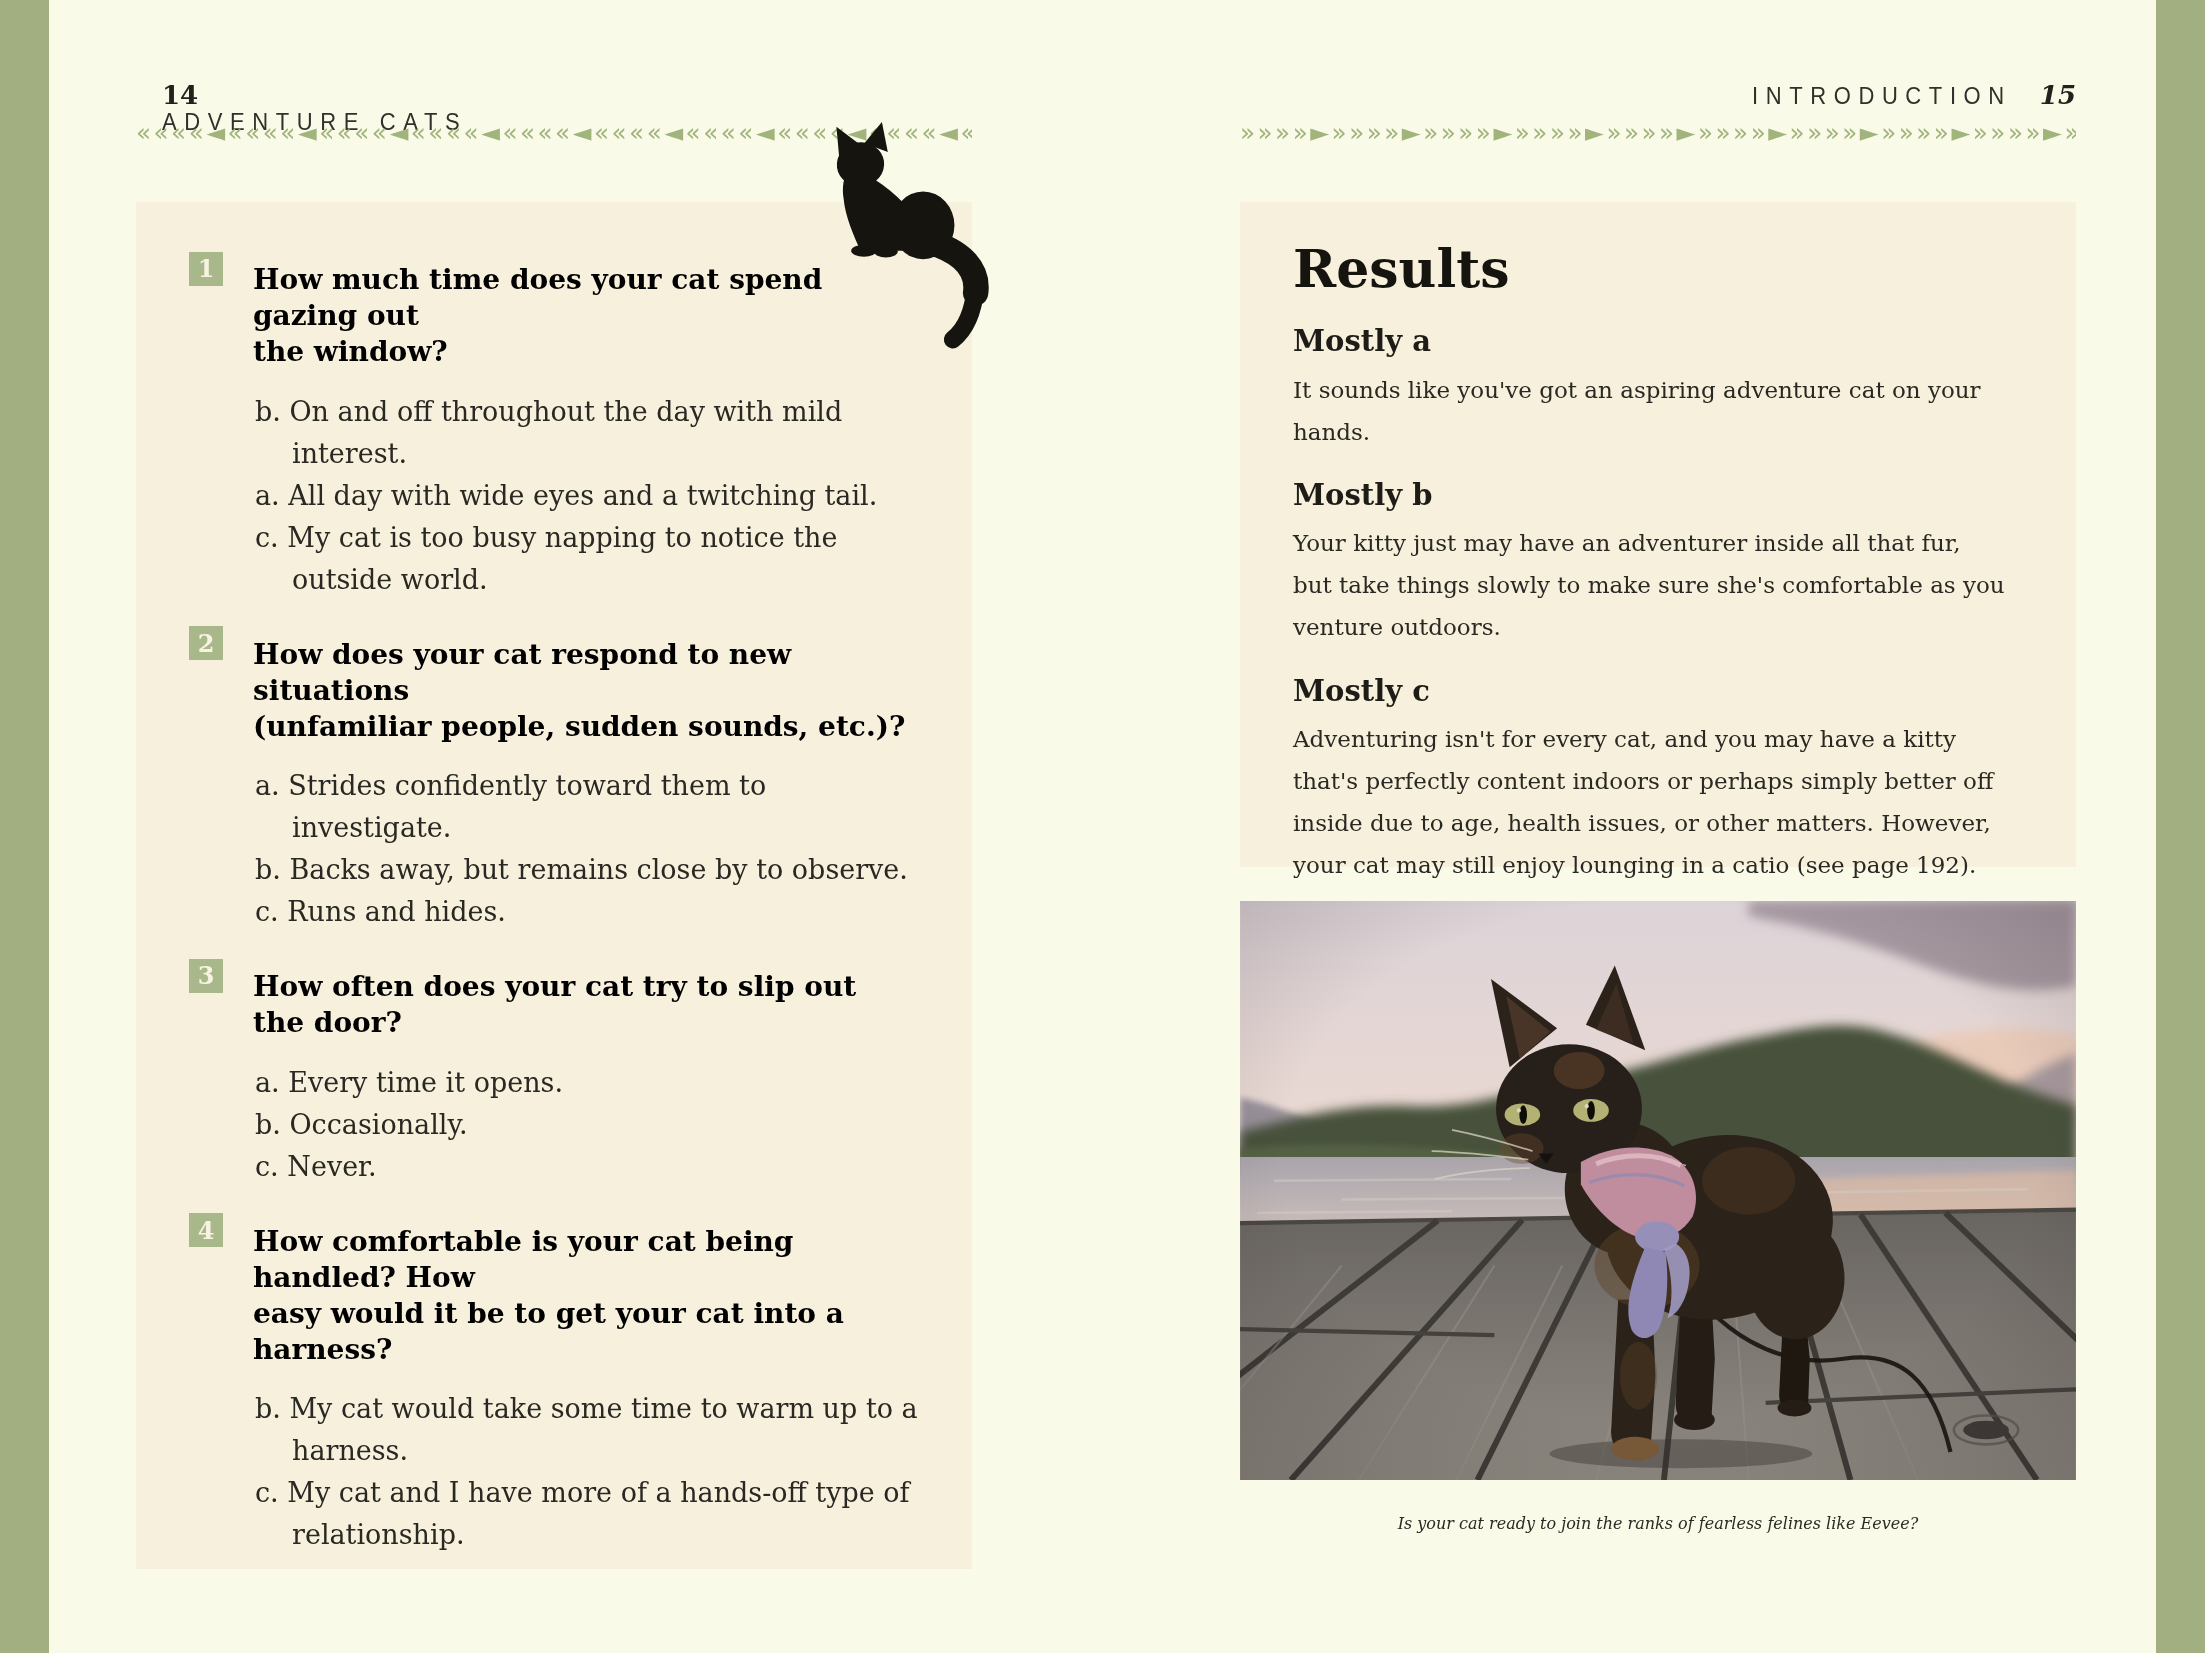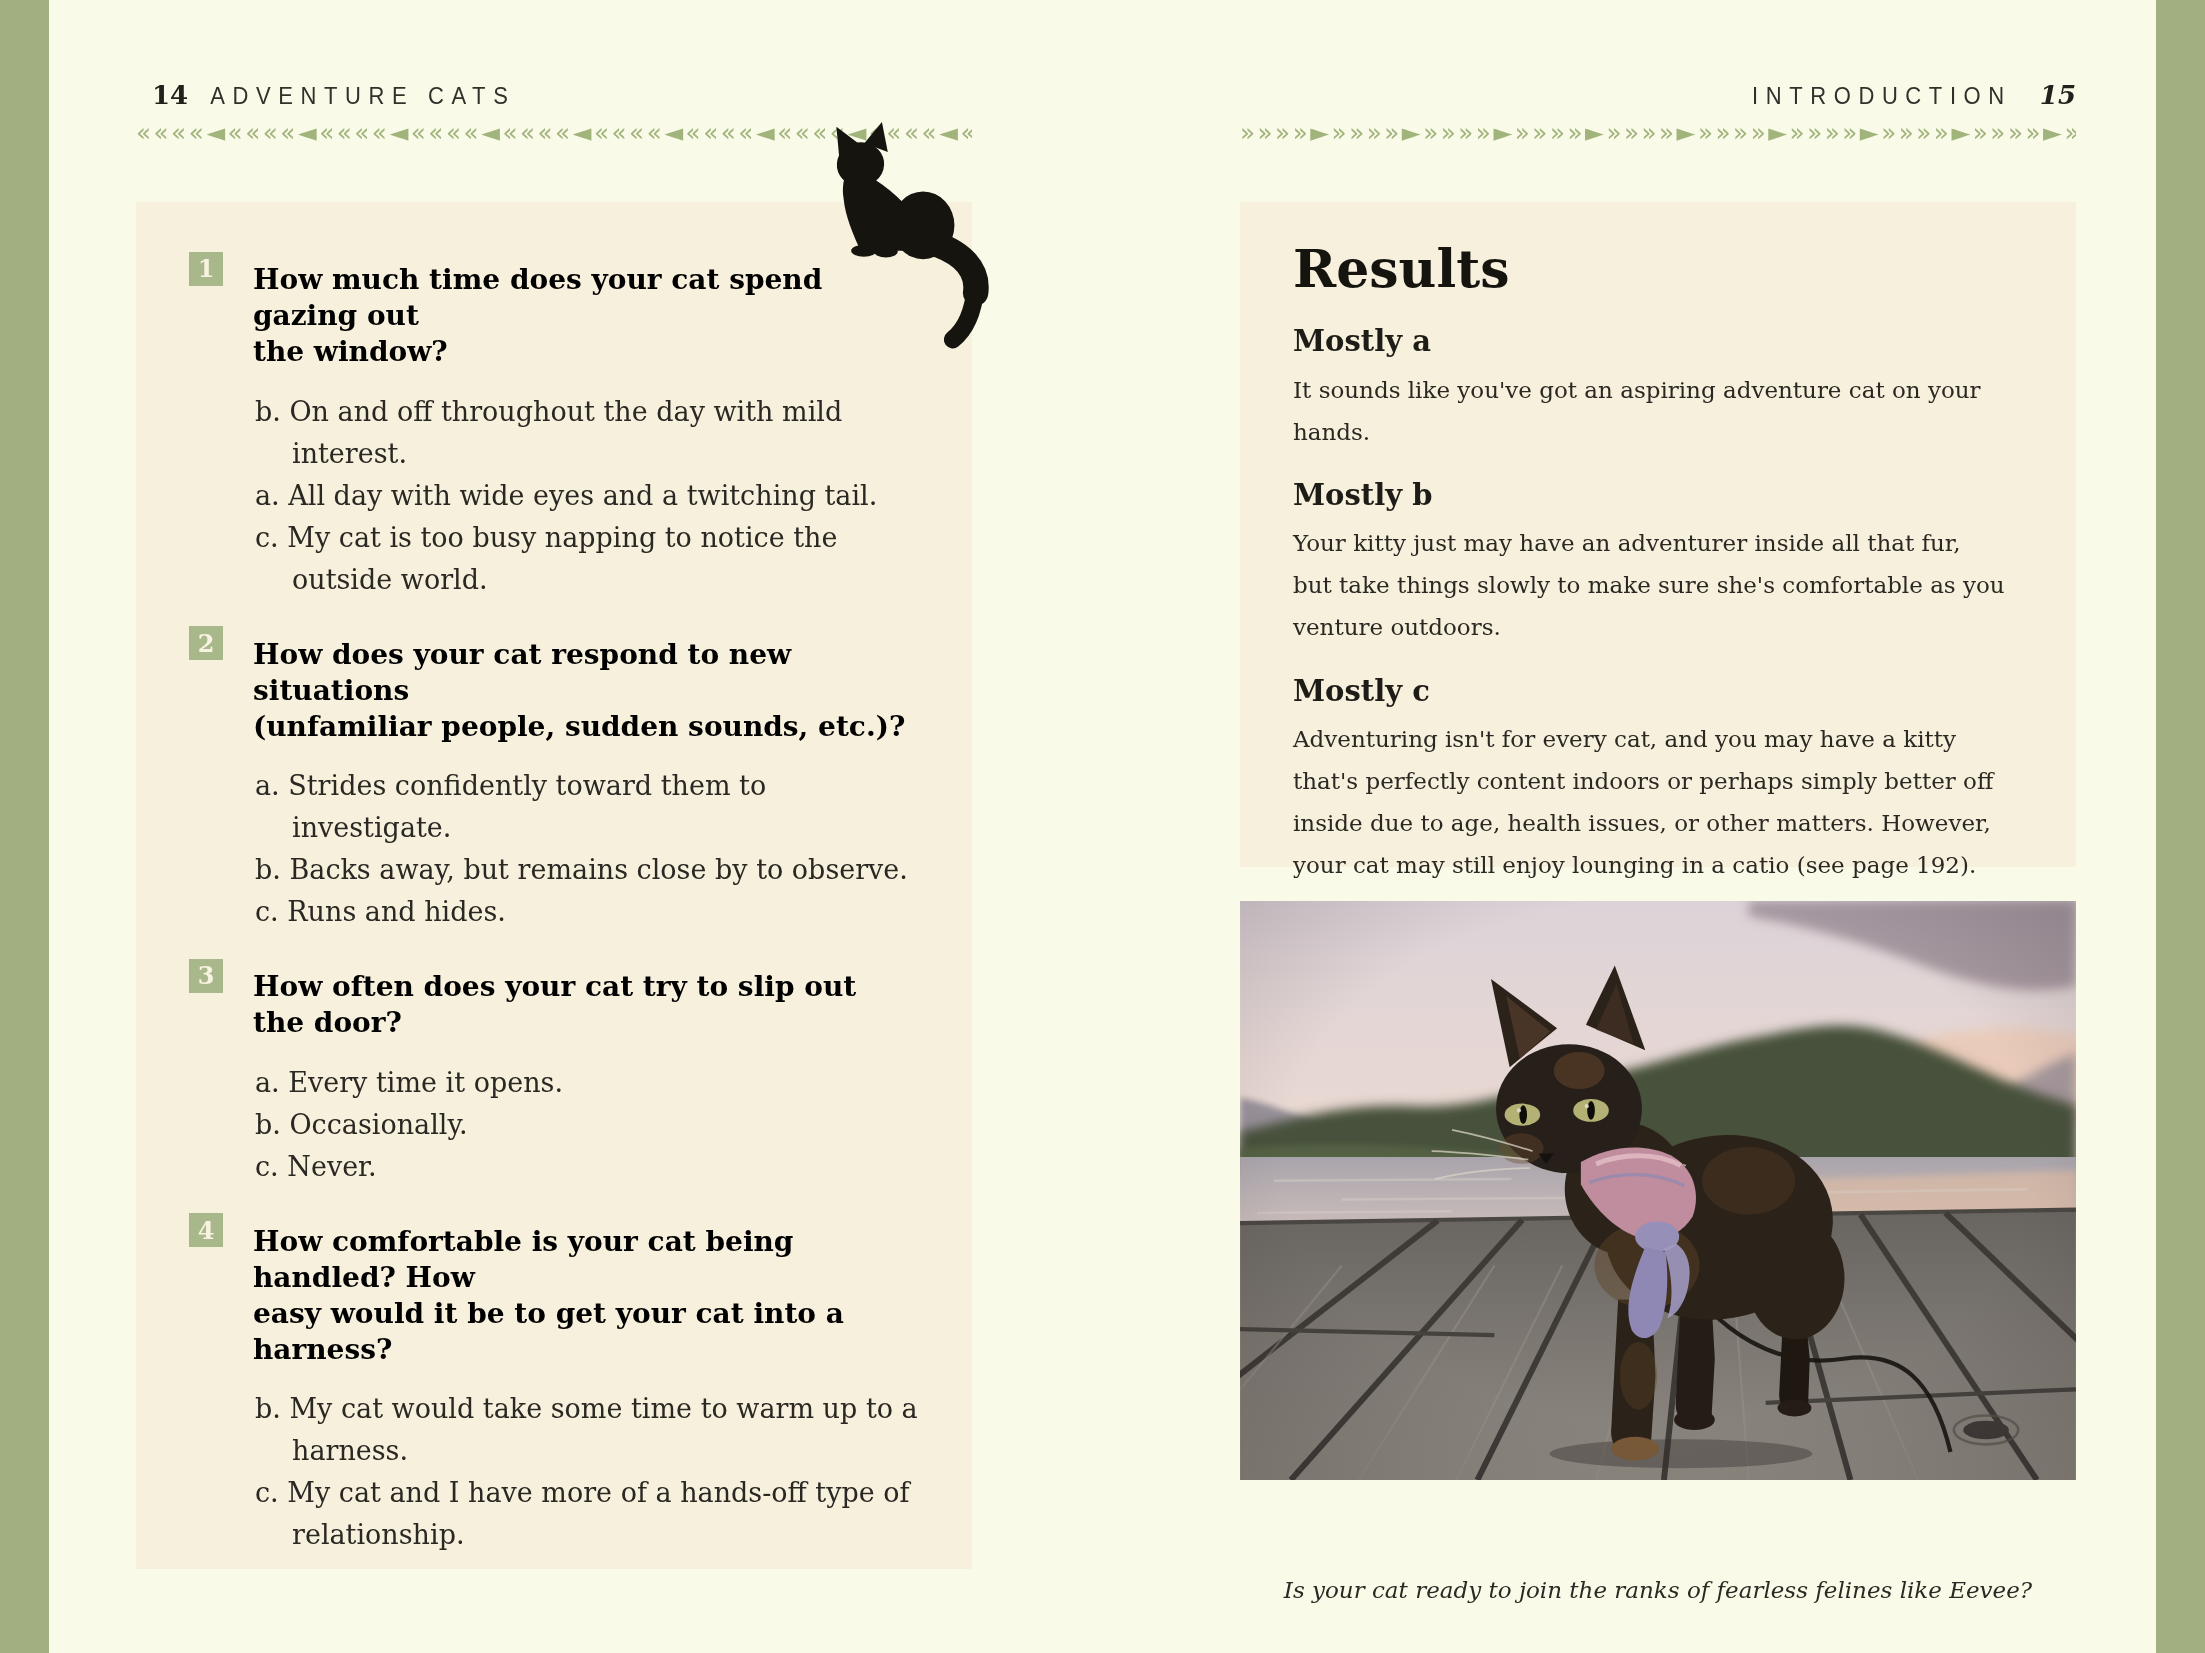--- a/index.html
+++ b/index.html
@@ -6,21 +6,21 @@
   .spread{position:relative;width:2205px;height:1654px;background:#fafae9;overflow:hidden;
           font-family:"DejaVu Serif","Liberation Serif",serif;color:#1e1c17;}
   .edge{position:absolute;top:0;width:49px;height:1654px;background:#a2b081;}
   .edge.left{left:0;} .edge.right{left:2156px;}
 
   
   .runhead{position:absolute;top:80px;height:37px;display:flex;align-items:baseline;}
   .runhead .pagenum{font-weight:bold;font-size:26px;color:#23211b;}
   .runhead .rh-label{font-family:"Liberation Sans",sans-serif;font-size:22px;font-weight:500;
                      letter-spacing:7.6px;color:#31302a;transform:scaleY(1.08);transform-origin:bottom;}
-  .rh-left{left:152px;} .rh-left .rh-label{margin-left:22px;}
+  .rh-left{left:140px;flex-direction:column;} .rh-left .rh-label{margin-left:22px;}
   .rh-right{left:1240px;width:836px;justify-content:flex-end;}
   .rh-right .pagenum{margin-left:28px;font-style:italic;}
 
   .divider{position:absolute;top:117px;width:836px;height:32px;line-height:32px;overflow:hidden;
            font-family:"DejaVu Sans",sans-serif;font-size:24.6px;letter-spacing:2.5px;color:#a0b47c;
            white-space:nowrap;}
   .div-left{left:136px;} .div-right{left:1240px;}
 
   
   .quiz-panel{position:absolute;left:136px;top:202px;width:836px;height:1367px;background:#f7f0dd;
@@ -39,22 +39,22 @@
   
   .results-panel{position:absolute;left:1240px;top:202px;width:836px;height:665px;background:#f7f0dd;
                  box-sizing:border-box;padding:36px 46px 0 53px;}
   .results-title{margin:0;font-size:52px;font-weight:bold;color:#16140f;}
   .result-label{margin:25.4px 0 10.2px 0;font-size:29px;font-weight:bold;color:#1e1c17;}
   .result-text{margin:0;font-size:23px;line-height:42px;color:#2a2822;white-space:pre-line;}
 
   
   .photo{position:absolute;left:1240px;top:901px;width:836px;height:579px;overflow:hidden;}
   .photo svg{display:block;}
-  .caption{position:absolute;left:1240px;top:1554px;width:836px;text-align:center;
-           font-style:italic;font-size:23px;color:#2b2924;}
+  .caption{position:absolute;left:1240px;top:1498px;width:836px;text-align:center;
+           font-style:italic;font-size:16px;color:#2b2924;}
 
   
   .cat-sil{position:absolute;left:811px;top:117px;width:187px;height:237px;z-index:5;}
 </style>
 </head>
 <body>
 
 <div class="spread">
 
   <div class="edge left"></div>

